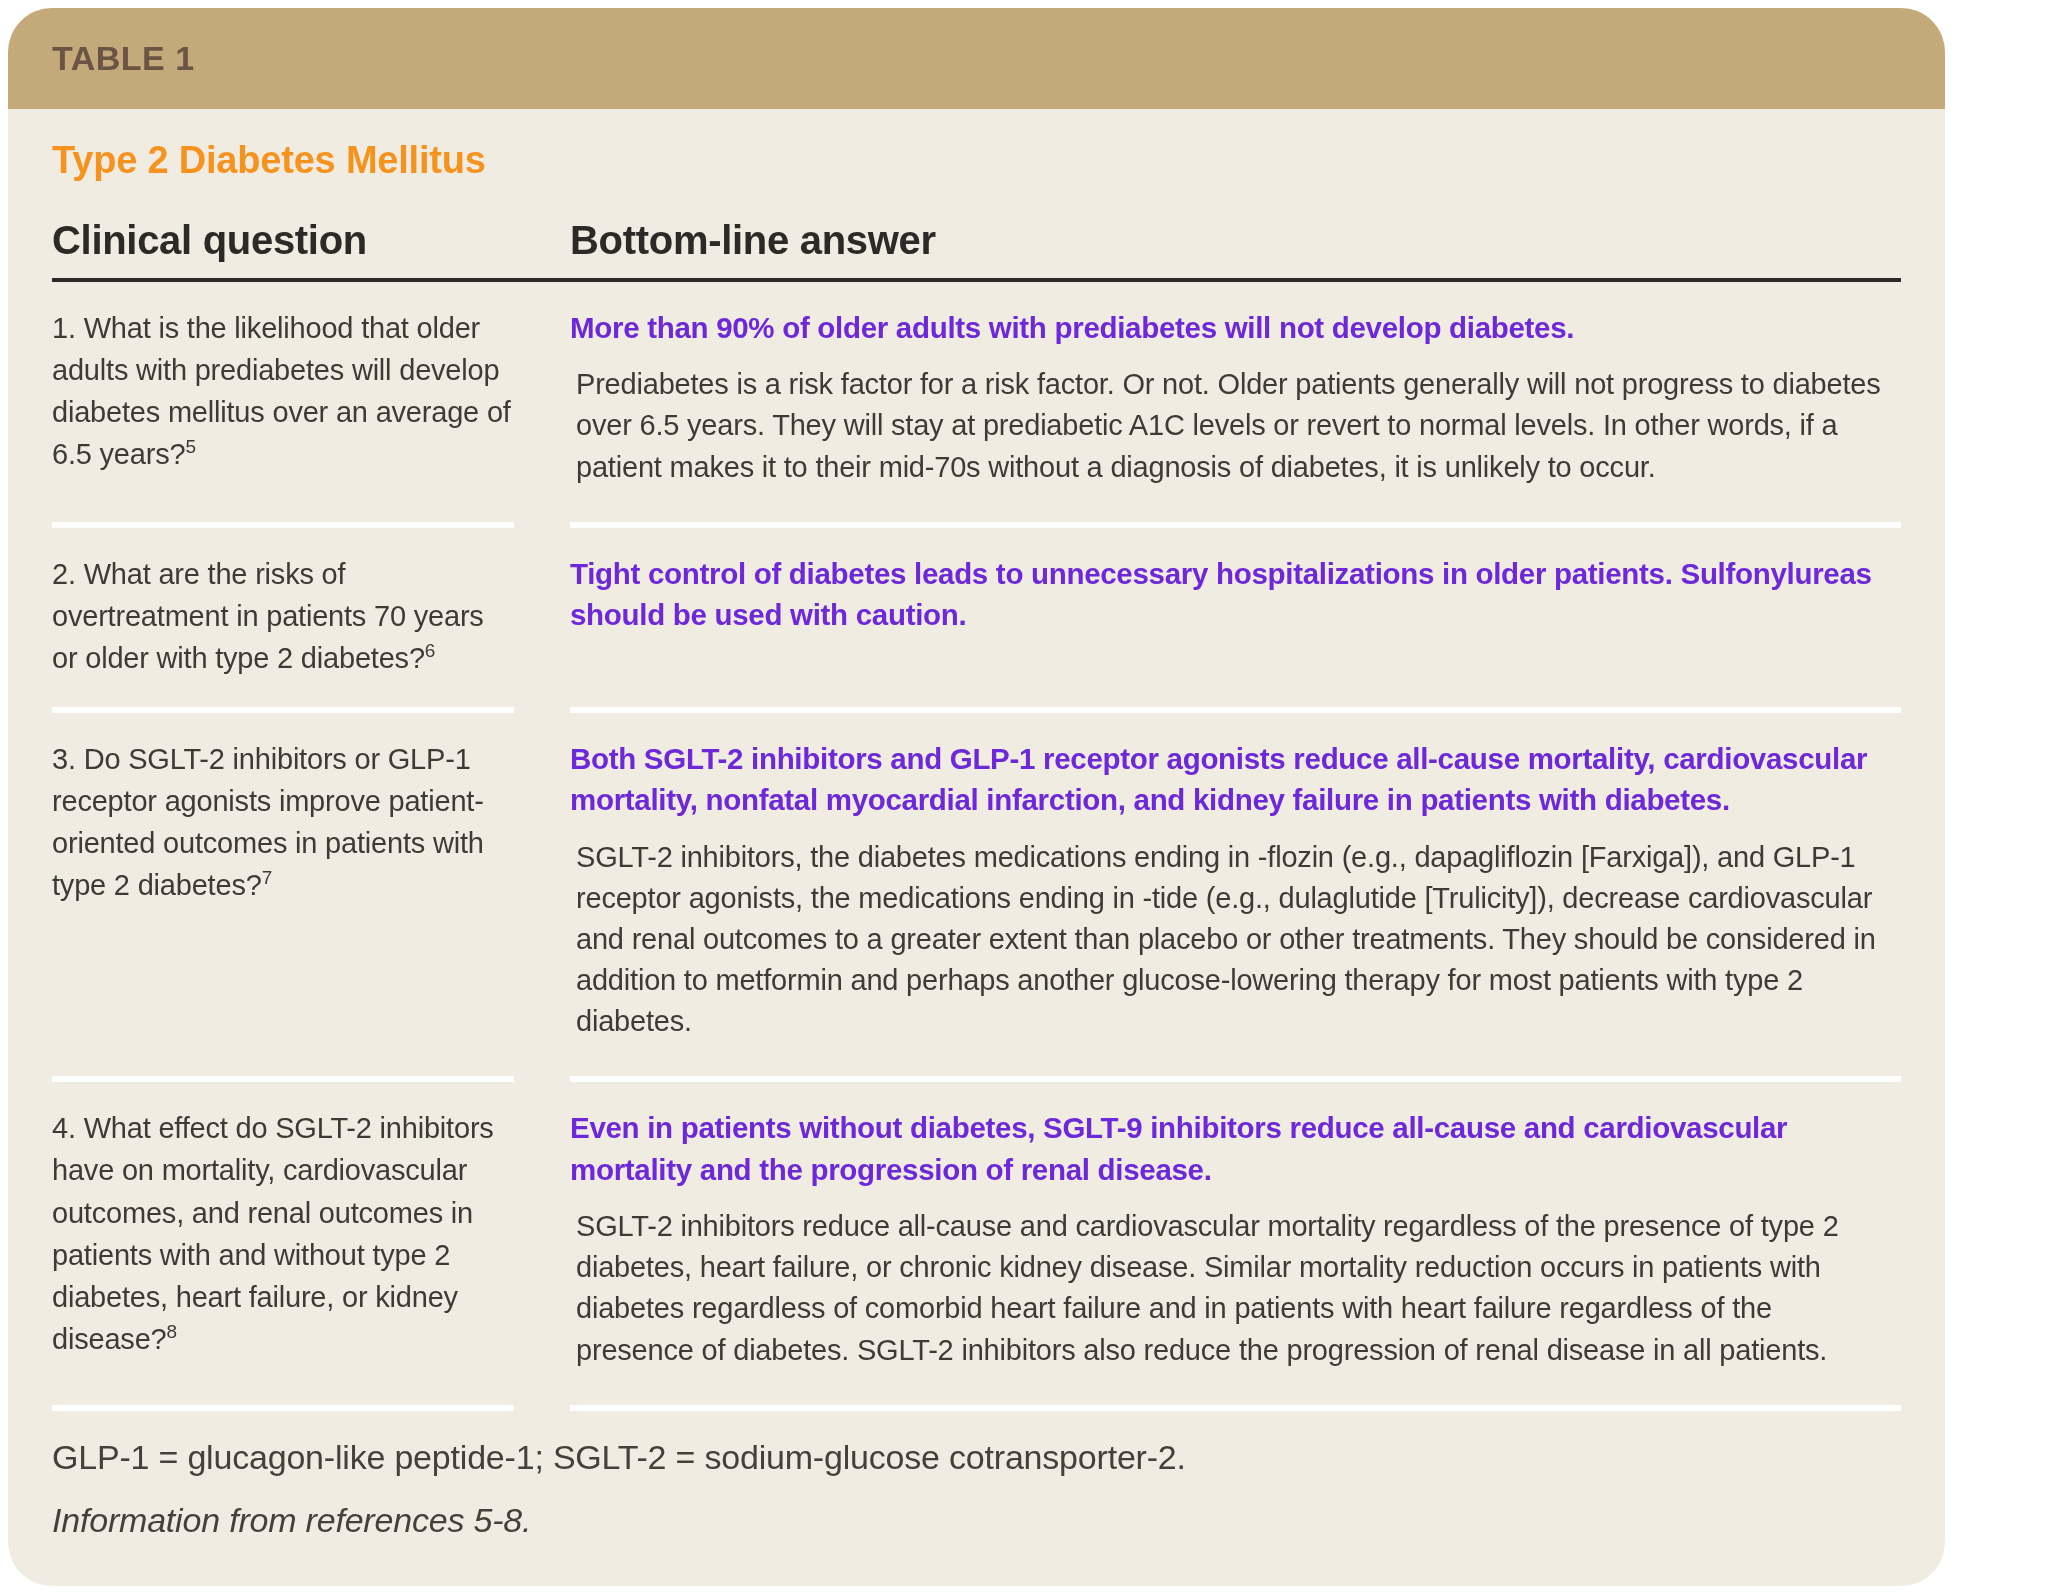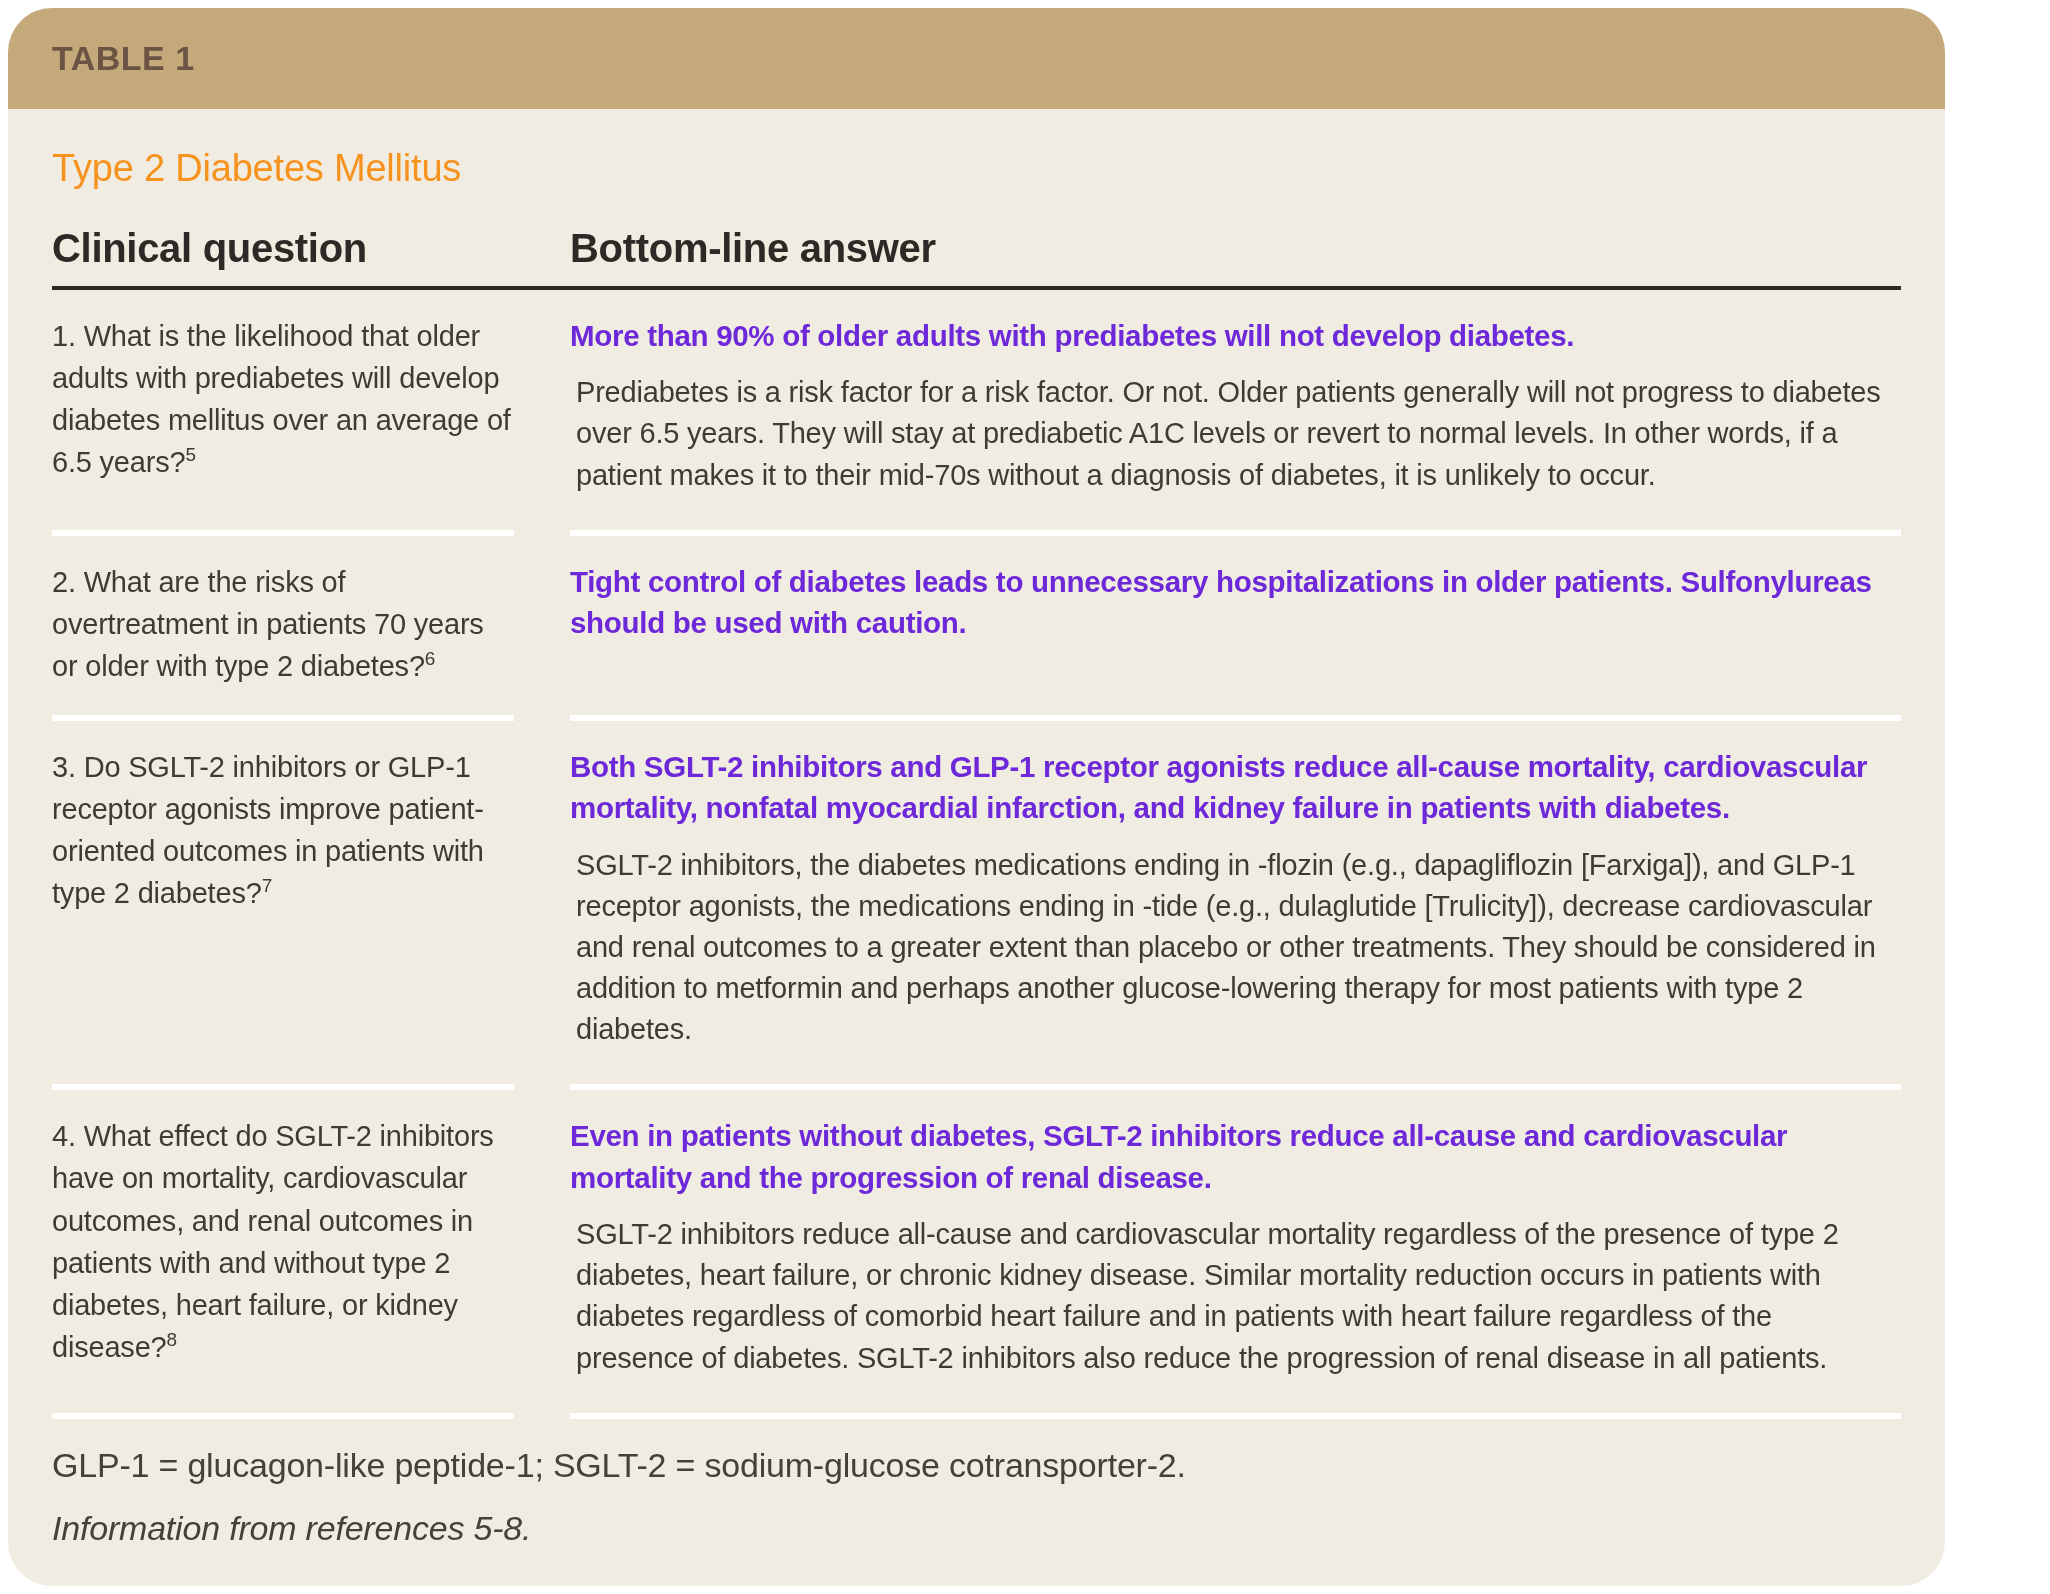--- a/index.html
+++ b/index.html
@@ -35,23 +35,23 @@
   }
   .body-panel {
     flex: 1 1 auto;
     background: #f1ece1;
     border-radius: 0 0 44px 44px;
     padding: 0 44px;
     box-sizing: border-box;
   }
   .table-title {
     margin: 0;
-    padding-top: 38px;
+    padding-top: 30px;
     font-size: 38px;
-    font-weight: normal;
+    font-weight: bold;
     color: #f6921e;
     letter-spacing: -0.2px;
   }
   .col-headers {
     display: grid;
     grid-template-columns: 462px 1fr;
     column-gap: 56px;
     margin-top: 36px;
     padding-bottom: 15px;
   }
@@ -152,21 +152,21 @@
       </div>
       <div class="cell">
         <p class="answer-bold">Both SGLT-2 inhibitors and GLP-1 receptor agonists reduce all-cause mortality, cardiovascular mortality, nonfatal myocardial infarction, and kidney failure in patients with diabetes.</p>
         <p class="answer-body">SGLT-2 inhibitors, the diabetes medications ending in -flozin (e.g., dapagliflozin [Farxiga]), and GLP-1 receptor agonists, the medications ending in -tide (e.g., dulaglutide [Trulicity]), decrease cardiovascular and renal outcomes to a greater extent than placebo or other treatments. They should be considered in addition to metformin and perhaps another glucose-lowering therapy for most patients with type 2 diabetes.</p>
       </div>
 
       <div class="cell question">
         <span>4. What effect do SGLT-2 inhibitors have on mortality, cardiovascular outcomes, and renal outcomes in patients with and without type 2 diabetes, heart failure, or kidney disease?</span><sup>8</sup>
       </div>
       <div class="cell">
-        <p class="answer-bold">Even in patients without diabetes, SGLT-2 inhibitors reduce all-cause and cardiovascular mortality and the progression of renal disease.</p>
+        <p class="answer-bold">Even in patients without diabetes, SGLT-9 inhibitors reduce all-cause and cardiovascular mortality and the progression of renal disease.</p>
         <p class="answer-body">SGLT-2 inhibitors reduce all-cause and cardiovascular mortality regardless of the presence of type 2 diabetes, heart failure, or chronic kidney disease. Similar mortality reduction occurs in patients with diabetes regardless of comorbid heart failure and in patients with heart failure regardless of the presence of diabetes. SGLT-2 inhibitors also reduce the progression of renal disease in all patients.</p>
       </div>
 
     </div>
 
     <p class="footnote">GLP-1 = glucagon-like peptide-1; SGLT-2 = sodium-glucose cotransporter-2.</p>
     <p class="footnote italic">Information from references 5-8.</p>
 
   </div>
 </div>

